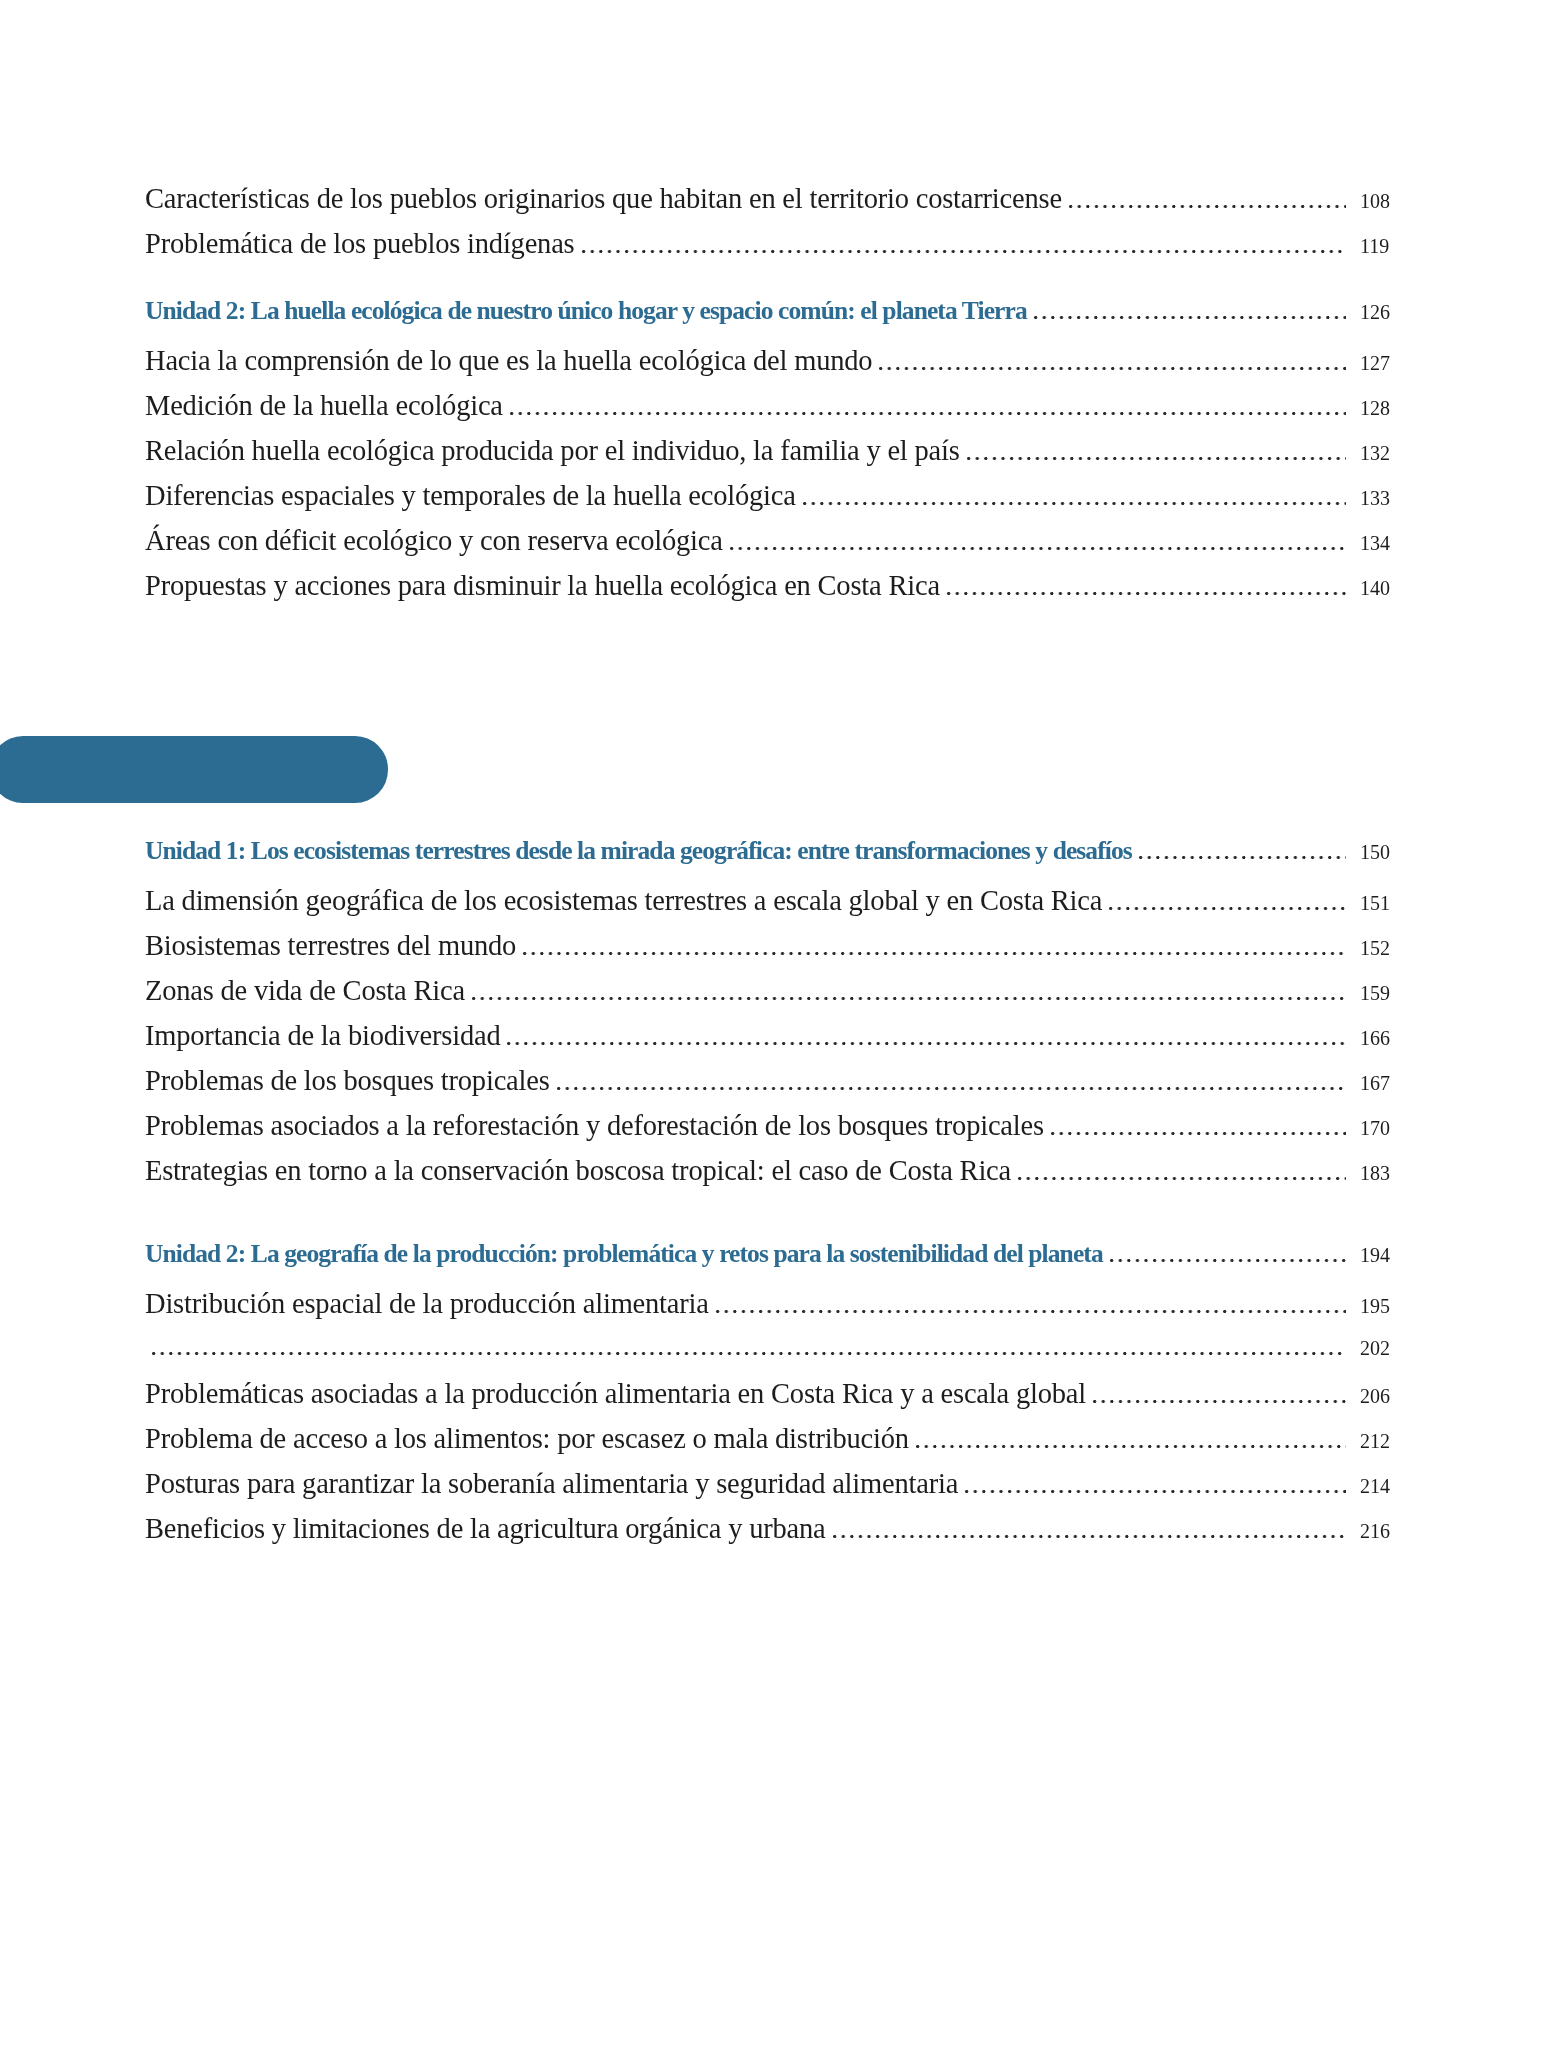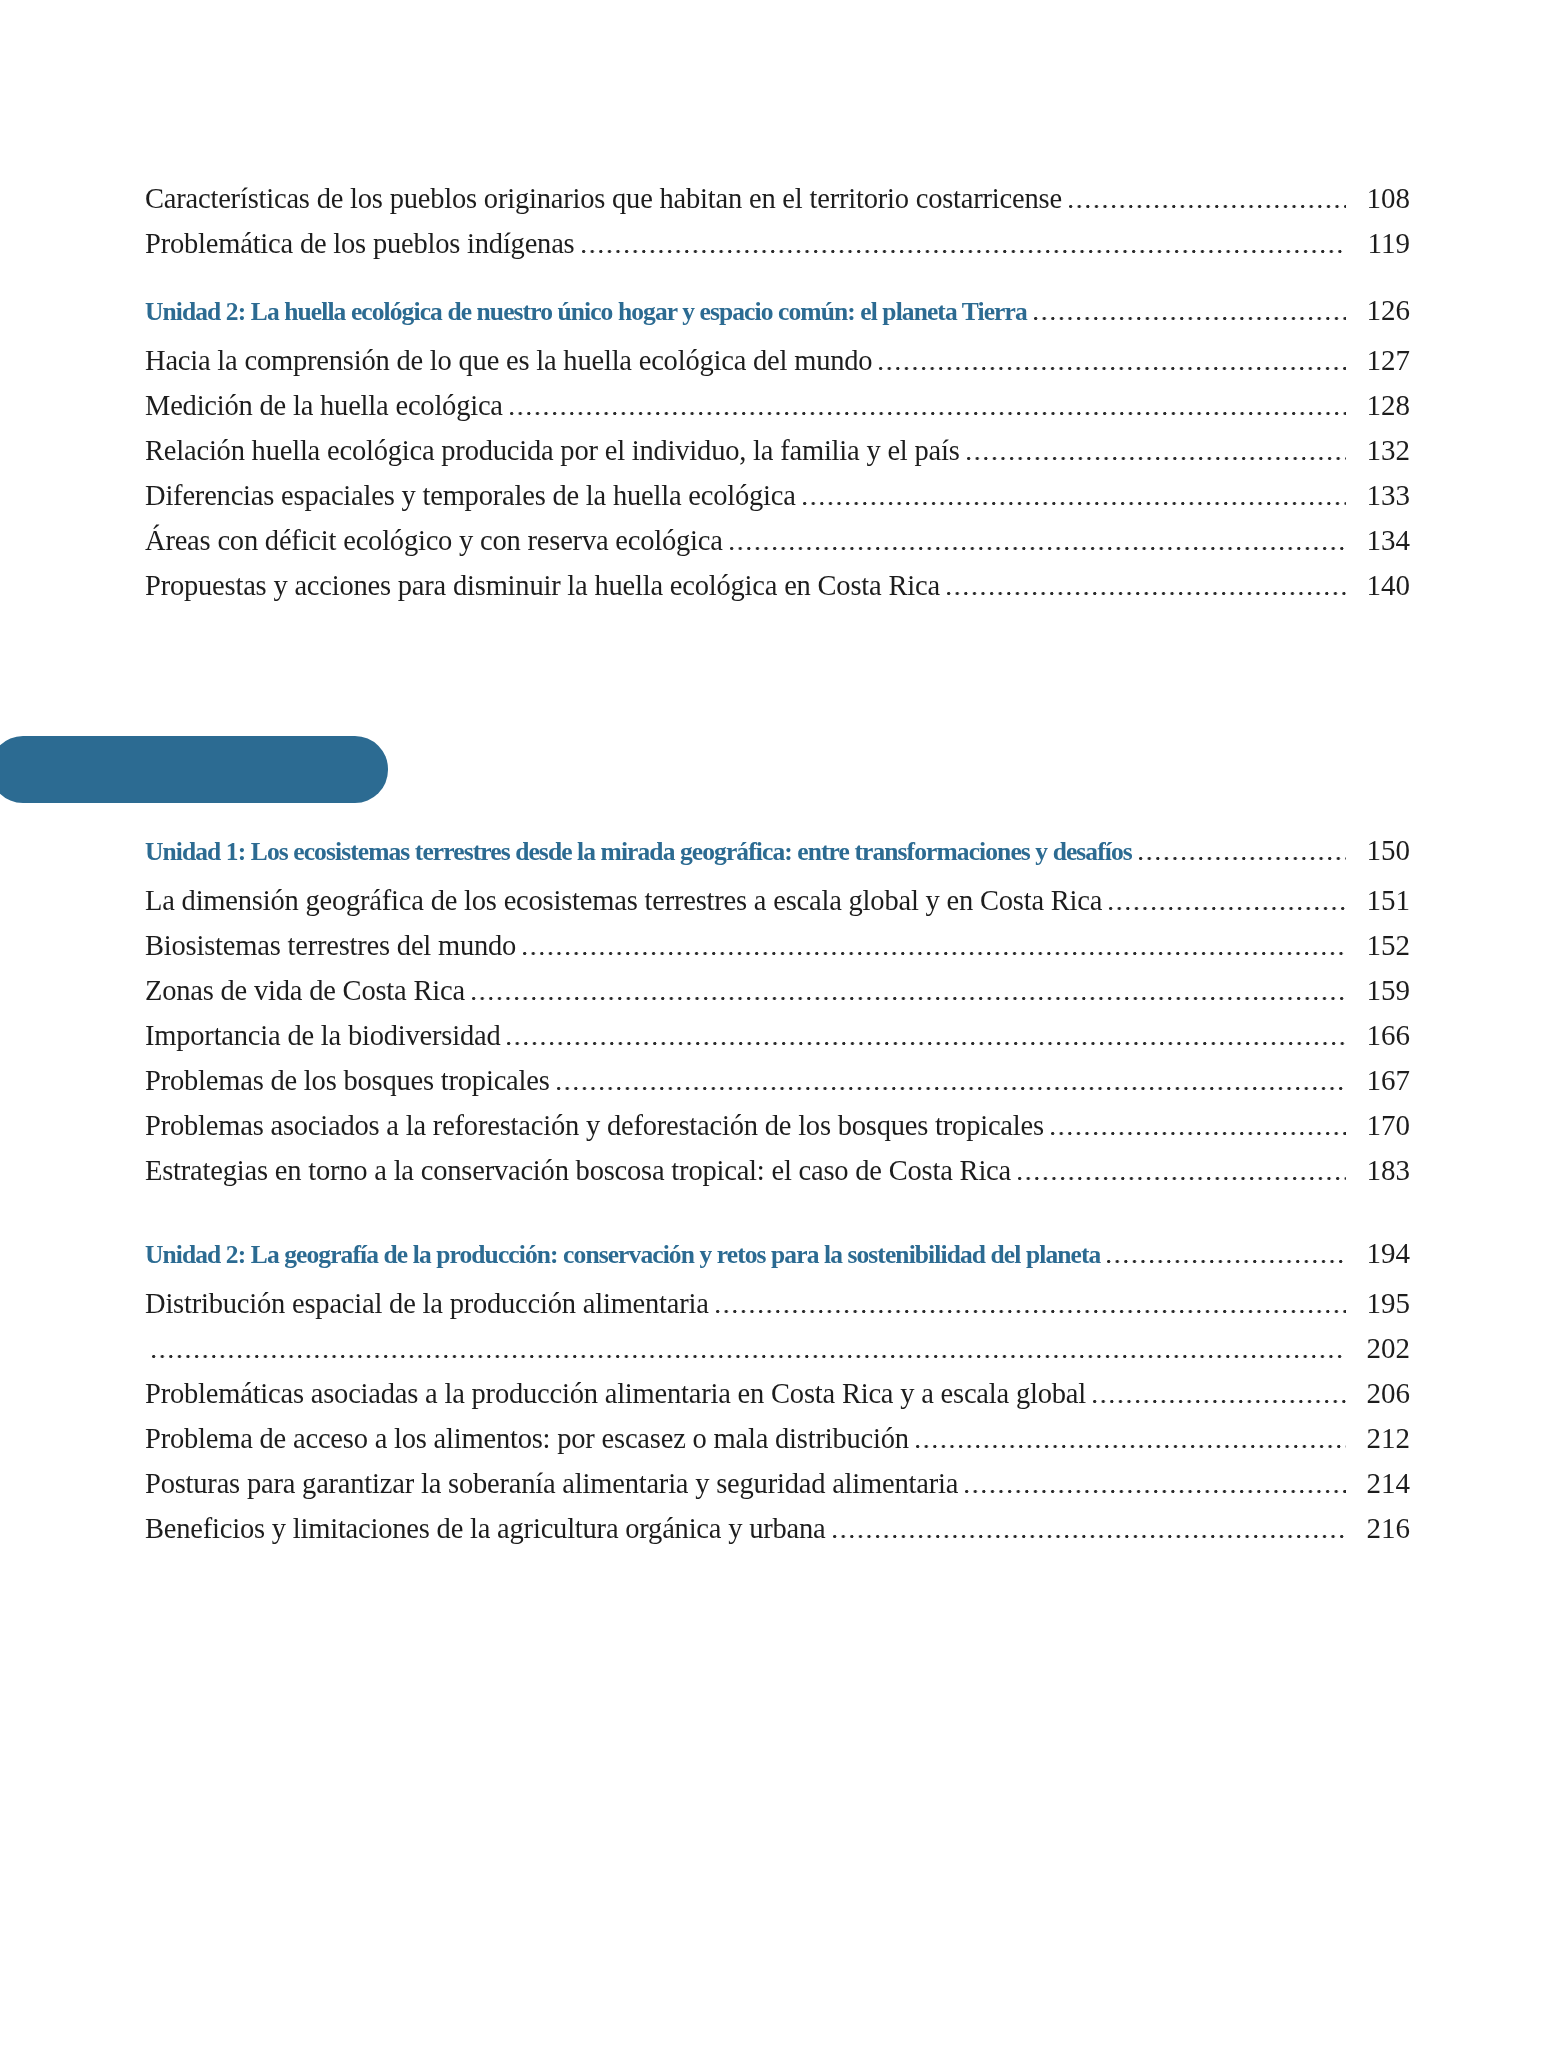--- a/index.html
+++ b/index.html
@@ -43,22 +43,21 @@
     height:3.2px;
     margin:0 14px 0 7px;
     background-image:radial-gradient(circle at 1.7px 1.6px,#2a2a2a 1.45px,transparent 1.8px);
     background-size:8.6px 3.2px;
     background-repeat:repeat-x;
     background-position:left bottom;
   }
   .row .pg{
     flex:0 0 auto;
     min-width:50px;
-    text-align:right;
-    font-size:29px;
+    font-size:20px;
   }
   .row.heading .t{
     color:var(--accent);
     font-weight:bold;
     font-size:25.5px;
     letter-spacing:-0.9px;
   }
   .sec-2{margin-top:22px;}
   .sec-3{margin-top:220px;}
   .sec-4{margin-top:38px;}
@@ -162,21 +161,21 @@
       </div>
       <div class="row">
         <span class="t">Estrategias en torno a la conservación boscosa tropical: el caso de Costa Rica</span>
         <span class="leader"></span>
         <span class="pg">183</span>
       </div>
     </section>
 
     <section class="sec sec-4">
       <div class="row heading">
-        <span class="t">Unidad 2: La geografía de la producción: conservación y retos para la sostenibilidad del planeta</span>
+        <span class="t">Unidad 2: La geografía de la producción: problemática y retos para la sostenibilidad del planeta</span>
         <span class="leader"></span>
         <span class="pg">194</span>
       </div>
       <div class="row">
         <span class="t">Distribución espacial de la producción alimentaria</span>
         <span class="leader"></span>
         <span class="pg">195</span>
       </div>
       <div class="row">
         <span class="leader"></span>

